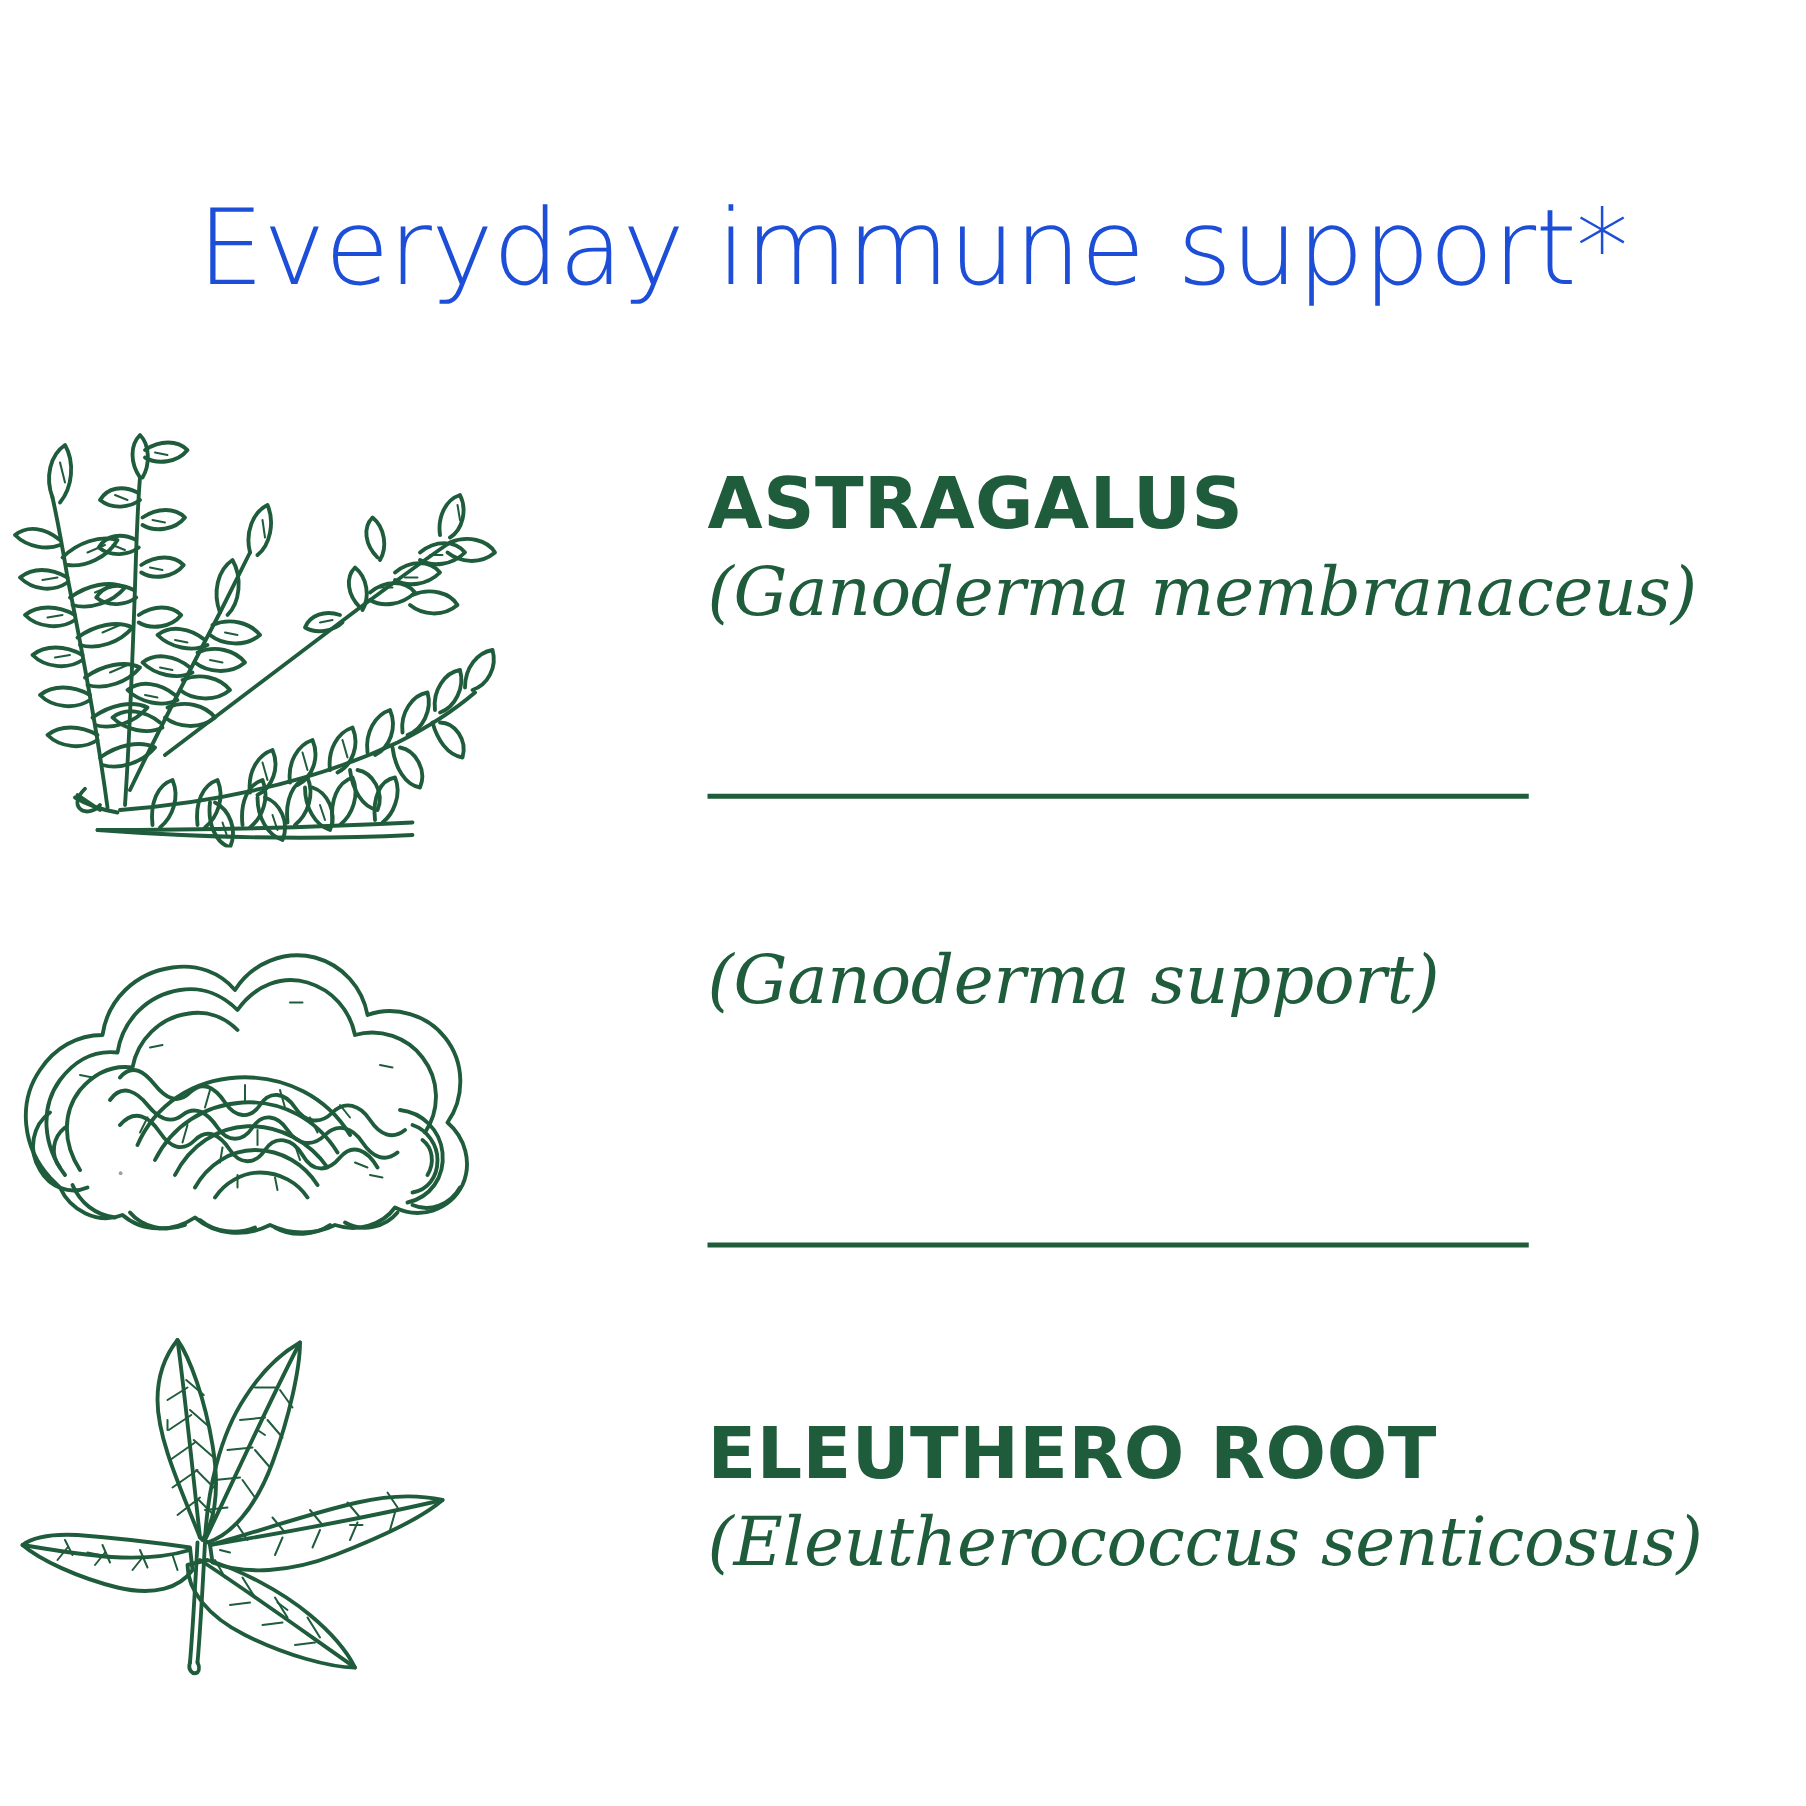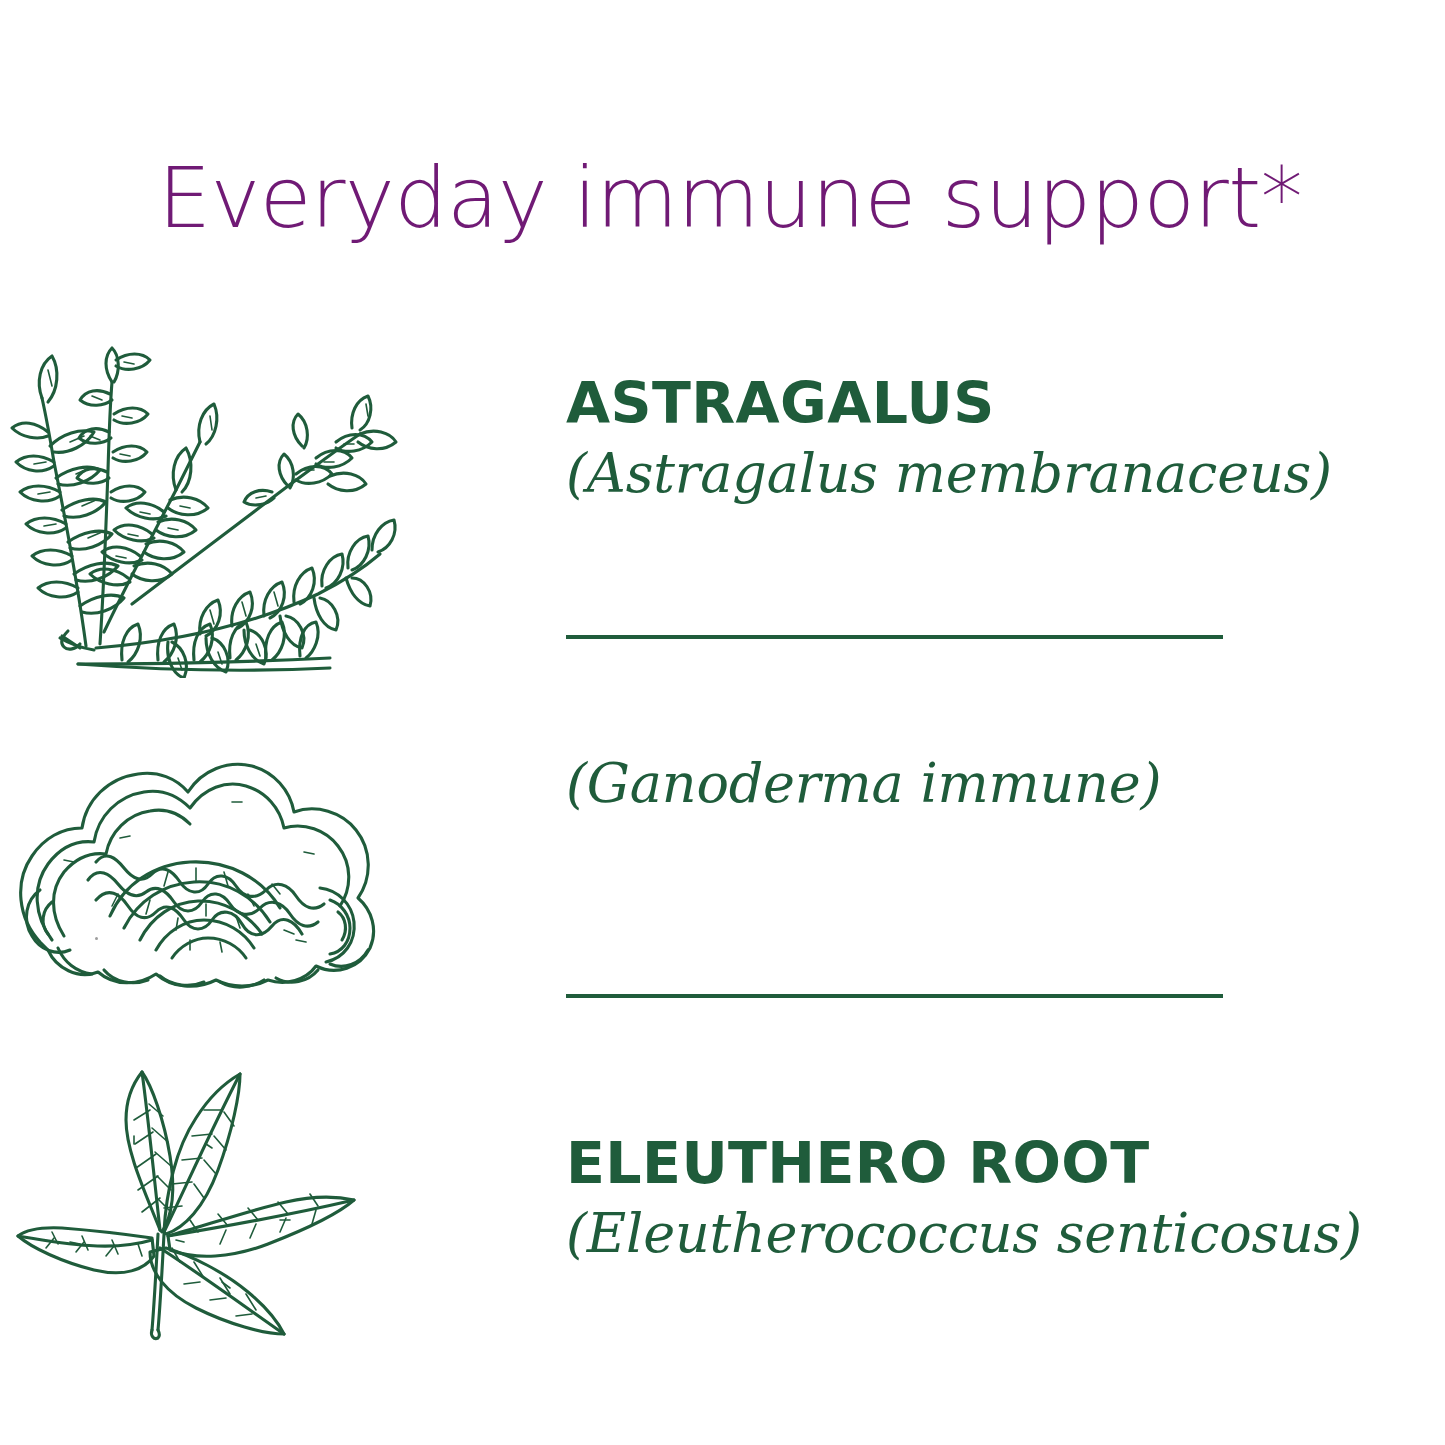--- a/index.html
+++ b/index.html
@@ -26,21 +26,21 @@
   #page-title {
     position: absolute;
     left: 158px;
     top: 98px;
     width: 1180px;
     font-family: "DejaVu Sans", "Liberation Sans", sans-serif;
     font-weight: 300;
     font-size: 84px;
     line-height: 1.05;
     letter-spacing: -0.5px;
-    color: #701a75;
+    color: #1d4ed8;
     white-space: nowrap;
   }
 
   
   .row {
     position: absolute;
     left: 0;
     width: 1318px;
   }
   #row-astragalus { top: 286px;  height: 392px; }
@@ -280,21 +280,21 @@
           <path d="M194 374 C192 356 198 342 210 338 C216 352 210 368 200 376"></path>
           <path d="M230 372 C228 354 234 340 246 336 C252 350 246 366 236 374"></path>
           <path d="M266 372 C264 354 270 340 282 336 C288 350 282 366 272 374"></path>
           <path d="M300 370 C298 352 304 338 316 336 C322 350 314 366 306 372"></path>
         </g>
       </svg>
     </div>
 
     <div class="row-text">
       <div class="common-name">ASTRAGALUS</div>
-      <div class="latin-name">(Astragalus membranaceus)</div>
+      <div class="latin-name">(Ganoderma membranaceus)</div>
     </div>
   </div>
 
   <div class="divider" id="divider-1"></div>
 
   <div class="row" id="row-reishi">
 
     <div class="row-art" style="left:0; top:14px;">
       <svg width="420" height="290" viewBox="0 0 420 290" aria-hidden="true">
         <g class="ink">
@@ -388,21 +388,21 @@
           <path d="M232 98 l10 0"></path>
           <path d="M304 148 l10 2"></path>
           <path d="M64 156 l10 2"></path>
           <path d="M284 226 l10 4"></path>
           <path d="M296 236 l10 2"></path>
         </g>
       </svg>
     </div>
 
     <div class="row-text">
-      <div class="latin-name">(Ganoderma immune)</div>
+      <div class="latin-name">(Ganoderma support)</div>
     </div>
   </div>
 
   <div class="divider" id="divider-2"></div>
 
   <div class="row" id="row-eleuthero">
 
     <div class="row-art" style="left:0; top:0;">
       <svg width="420" height="340" viewBox="0 0 420 340" aria-hidden="true">
         <g class="ink">

